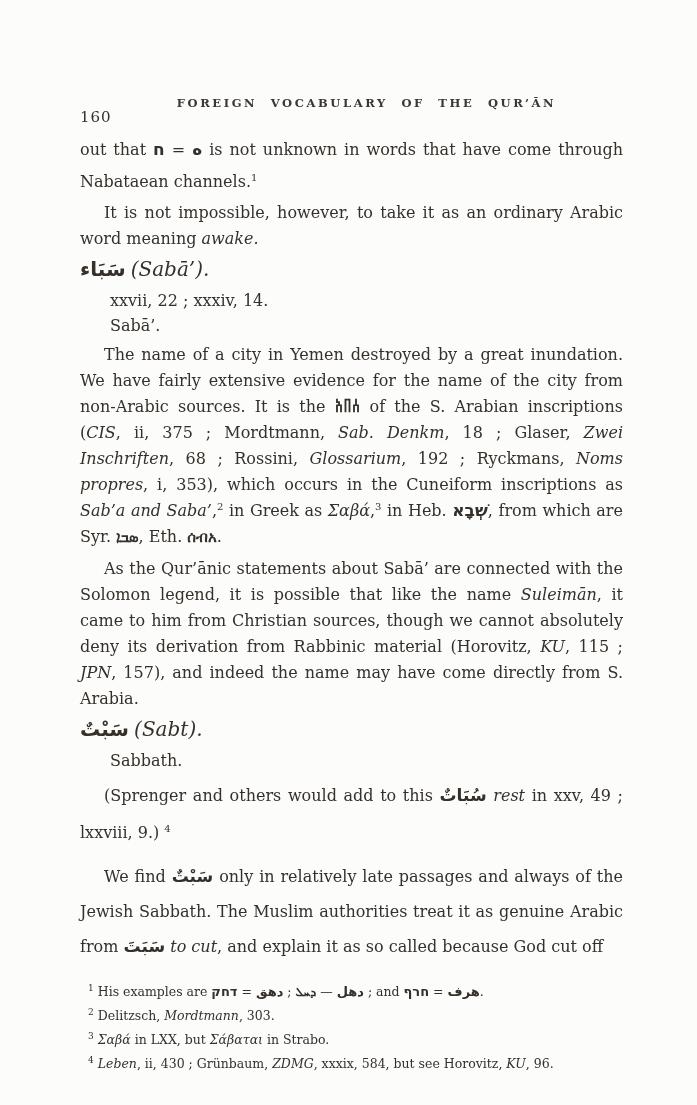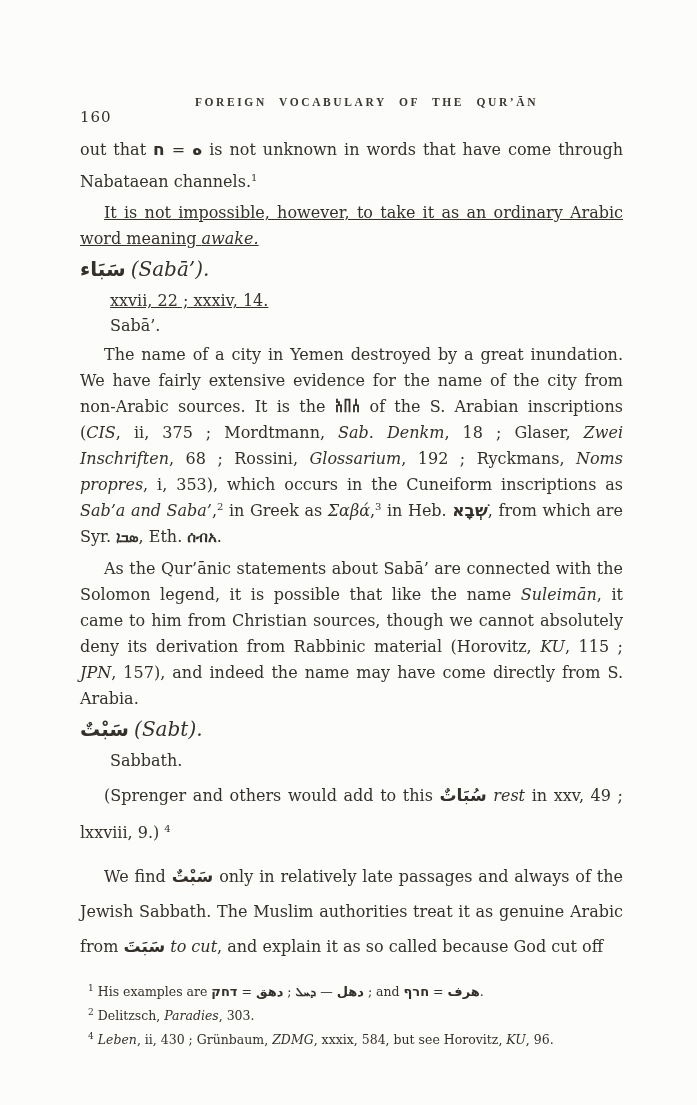--- a/index.html
+++ b/index.html
@@ -12,30 +12,30 @@
     font-family:"DejaVu Serif","Liberation Serif",serif;
     color:#35302a;
     overflow:hidden;
   }
   
   .hdr{position:relative;height:18px;margin-bottom:20px;}
   .pagenum{position:absolute;left:0;top:12px;font-size:15px;letter-spacing:1px;}
   .runtitle{
     display:block;text-align:center;
     font-size:11.5px;font-weight:bold;letter-spacing:2.6px;word-spacing:7px;
-    color:#3c3principal733;color:#3c3733;padding-left:30px;font-family:Liberation Serif, serif;
+    color:#3c3principal733;color:#3c3733;padding-left:30px;
   }
   
   .bt{font-size:16px;text-align:justify;margin:0;}
   .p{line-height:26px;}
   .p-intro1{line-height:32px;margin-top:0;}
   .ind{text-indent:24px;}
   .loose{line-height:37px;}
   .loose2{line-height:35px;}
-  .mt2{margin-top:2px;text-decoration:underline;} .mt4{margin-top:4px;} .mt6{margin-top:6px;}
+  .mt2{margin-top:2px;} .mt4{margin-top:4px;} .mt6{margin-top:6px;}
   .mt8{margin-top:8px;} .mt20{margin-top:20px;} .mt24{margin-top:24px;}
   
   .entry-head{margin:0;line-height:34px;font-size:16px;}
   .headword-ar{
     font-family:"DejaVu Sans","Liberation Sans",sans-serif;
     font-weight:bold;font-size:20px;letter-spacing:1px;
   }
   .translit{font-style:italic;font-size:20px;}
   .refline,.glossline{margin:0 0 0 30px;line-height:25px;font-size:16px;text-align:left;}
   
@@ -86,20 +86,23 @@
     <p class="glossline">Sabbath.</p>
     <p class="bt p ind loose mt4"><span class="sg-n">(Sprenger and others would add to this </span><span class="sg-ar">سُبَاتٌ</span><span class="sg-n"> </span><span class="sg-i">rest</span><span class="sg-n"> in xxv, 49 ; lxxviii, 9.) </span><span class="sg-sup">4</span></p>
     <p class="bt p ind loose2 mt8"><span class="sg-n">We find </span><span class="sg-ar">سَبْتٌ</span><span class="sg-n"> only in relatively late passages and always of the Jewish Sabbath. The Muslim authorities treat it as genuine Arabic from </span><span class="sg-ar">سَبَتَ</span><span class="sg-n"> </span><span class="sg-i">to cut</span><span class="sg-n">, and explain it as so called because God cut off</span></p>
   </div>
 
   <div class="footnotes">
     <div class="footnote">
       <sup class="fn-marker">1</sup><span><span class="sg-n">His examples are </span><span class="sg-ar">دهل</span><span class="sg-n"> — </span><span class="sg-syr">ܕܚܠ</span><span class="sg-n"> ; </span><span class="sg-ar">دهق</span><span class="sg-n"> = </span><span class="sg-he">דחק</span><span class="sg-n"> ; and </span><span class="sg-ar">هرف</span><span class="sg-n"> = </span><span class="sg-he">חרף</span><span class="sg-n">.</span></span>
     </div>
     <div class="footnote">
-      <sup class="fn-marker">2</sup><span><span class="sg-n">Delitzsch, </span><span class="sg-i">Paradies</span><span class="sg-n">, 303.</span></span>
+      <sup class="fn-marker">2</sup><span><span class="sg-n">Delitzsch, </span><span class="sg-i">Mordtmann</span><span class="sg-n">, 303.</span></span>
+    </div>
+    <div class="footnote">
+      <sup class="fn-marker">3</sup><span><span class="sg-gr">Σαβά</span><span class="sg-n"> in LXX, but </span><span class="sg-gr">Σάβαται</span><span class="sg-n"> in Strabo.</span></span>
     </div>
     <div class="footnote">
       <sup class="fn-marker">4</sup><span><span class="sg-i">Leben</span><span class="sg-n">, ii, 430 ; Grünbaum, </span><span class="sg-i">ZDMG</span><span class="sg-n">, xxxix, 584, but see Horovitz, </span><span class="sg-i">KU</span><span class="sg-n">, 96.</span></span>
     </div>
   </div>
 
 </div>
 
 </body></html>

